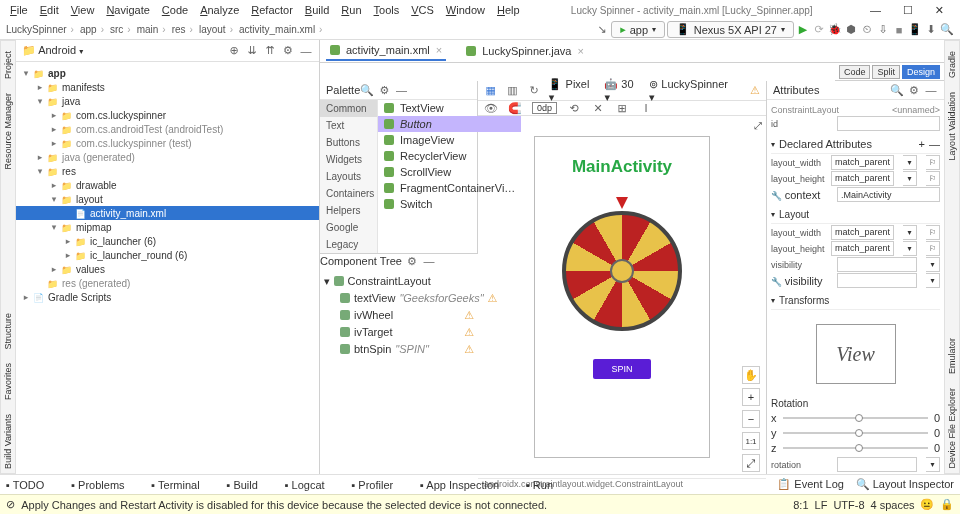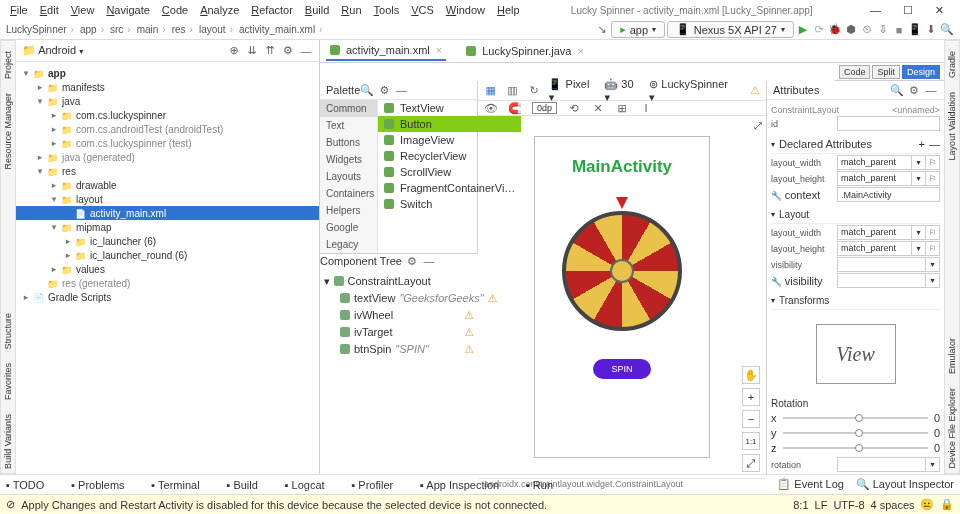--- a/index.html
+++ b/index.html
@@ -38,50 +38,50 @@
   .designer-top { display:flex; flex:1; min-height:0;}
   .palette { width:158px; border-right:1px solid #d0d0d0; display:flex; flex-direction:column;}
   .palette .sec-header { height:19px; display:flex; align-items:center; padding:0 6px; font-size:10px; border-bottom:1px solid #e4e4e4; }
   .palette-body { display:flex; flex:1; min-height:0;}
   .palette-cats { width:58px; background:#f6f6f6; border-right:1px solid #e4e4e4;}
   .palette-cat { padding:3px 6px; font-size:10px; color:#555;}
   .palette-cat.active { background:#dcdcdc;}
   .palette-items { flex:1;}
   .palette-item { display:flex; align-items:center; gap:6px; padding:2px 6px; font-size:10px;}
   .palette-item .pi-icon { width:10px; height:10px; background:#6aa84f; border-radius:2px;}
-  .palette-item.sel { background:#84cc16;}
+  .palette-item.sel { background:#c4b5fd;font-style:italic;}
   .component-tree { border-top:1px solid #d0d0d0; height:105px; display:flex; flex-direction:column;}
   .ct-body { flex:1; padding:4px;}
   .ct-row { display:flex; align-items:center; gap:4px; padding:2px 0; font-size:10px; justify-content:space-between;}
   .ct-row .ct-left { display:flex; align-items:center; gap:4px;}
   .ct-row .ct-ic { width:10px; height:10px; background:#7a7; border-radius:2px;}
   .ct-row .ct-val { color:#888; font-style:italic;}
   .ct-warn { color:#e8a84a; font-size:11px;}
   .preview-area { flex:1; display:flex; flex-direction:column; min-width:0;}
   .preview-toolbar { height:20px; border-bottom:1px solid #e0e0e0; display:flex; align-items:center; padding:0 6px; gap:8px; font-size:10px; color:#555;}
   .mode-toolbar { height:20px; border-bottom:1px solid #e0e0e0; display:flex; align-items:center; padding:0 6px; gap:10px;}
   .preview-canvas { flex:1; display:flex; align-items:flex-start; justify-content:center; padding:20px 0; position:relative;}
   .phone { width:176px; height:322px; border:1px solid #bbb; background:#fff; display:flex; flex-direction:column; align-items:center; padding-top:20px;}
   .geeks-title { color:#27a845; font-weight:bold; font-size:17px; margin-bottom:20px;}
   .pointer-tri { width:0; height:0; border-left:6px solid transparent; border-right:6px solid transparent; border-top:12px solid #c22; margin-bottom:2px;}
   .wheel { width:120px; height:120px; border-radius:50%; background:
     conic-gradient(#b22 0 30deg,#e8c24a 30deg 60deg,#b22 60deg 90deg,#e8c24a 90deg 120deg,#b22 120deg 150deg,#e8c24a 150deg 180deg,#b22 180deg 210deg,#e8c24a 210deg 240deg,#b22 240deg 270deg,#e8c24a 270deg 300deg,#b22 300deg 330deg,#e8c24a 330deg 360deg);
     border:4px solid #444; position:relative; margin-bottom:28px;}
   .wheel::after { content:""; position:absolute; width:20px; height:20px; background:#e8c24a; border:2px solid #666; border-radius:50%; top:50%; left:50%; transform:translate(-50%,-50%);}
-  .spin-btn { background:#5a1dd6; color:#fff; font-size:9px; padding:5px 18px; border:none; border-radius:10px;}
+  .spin-btn { background:#5a1dd6; color:#fff; font-size:9px; padding:5px 18px; border:none; border-radius:2px;}
   .zoom-controls { position:absolute; right:6px; bottom:6px; display:flex; flex-direction:column; gap:4px;}
   .zoom-btn { width:18px; height:18px; border:1px solid #ccc; background:#fff; font-size:11px;}
   .attr-panel { width:178px; border-left:1px solid #d0d0d0; display:flex; flex-direction:column;}
   .view-modes { height:18px; border-bottom:1px solid #d0d0d0; display:flex; align-items:center; justify-content:flex-end; gap:2px; padding:0 4px;}
   .vm { border:1px solid #aaa; font-size:9px; padding:1px 4px; background:#f0f0f0;}
   .vm.active { background:#3b78d6; color:#fff; border-color:#3b78d6;}
   .attr-body { flex:1; overflow:auto; padding:4px;}
   .attr-row { display:flex; align-items:center; gap:4px; margin:1px 0;}
   .attr-row .lbl { width:62px; font-size:9px; color:#555;}
-  .attr-row .val { flex:1;}
+  .attr-row .val { flex:1;gap:9px;}
   .attr-input { width:100%; border:1px solid #ccc; font-size:9px; padding:1px 3px; height:15px;}
   .attr-select { width:100%; display:flex;}
   .attr-select .as-text { flex:1; border:1px solid #ccc; font-size:9px; padding:1px 3px; height:15px;}
   .attr-select .dd { width:14px; border:1px solid #ccc; border-left:none; text-align:center; font-size:8px; height:15px; line-height:13px;}
   .attr-section { font-size:10px; padding:3px 0; border-bottom:1px solid #eee; margin-top:4px; display:flex; align-items:center; gap:4px;}
   .attr-section::before { content:"▾"; font-size:8px;}
   .view-box { border:1px solid #999; width:80px; height:60px; margin:14px auto; display:flex; align-items:center; justify-content:center; font-size:20px; color:#555; font-family:serif; font-style:italic;}
   .slider-row { display:flex; align-items:center; gap:6px; font-size:9px; margin:3px 0;}
   .slider { flex:1; height:2px; background:#ccc; position:relative;}
   .slider .thumb { position:absolute; width:8px; height:8px; background:#fff; border:1px solid #888; border-radius:4px; top:-3px; left:50%;}

